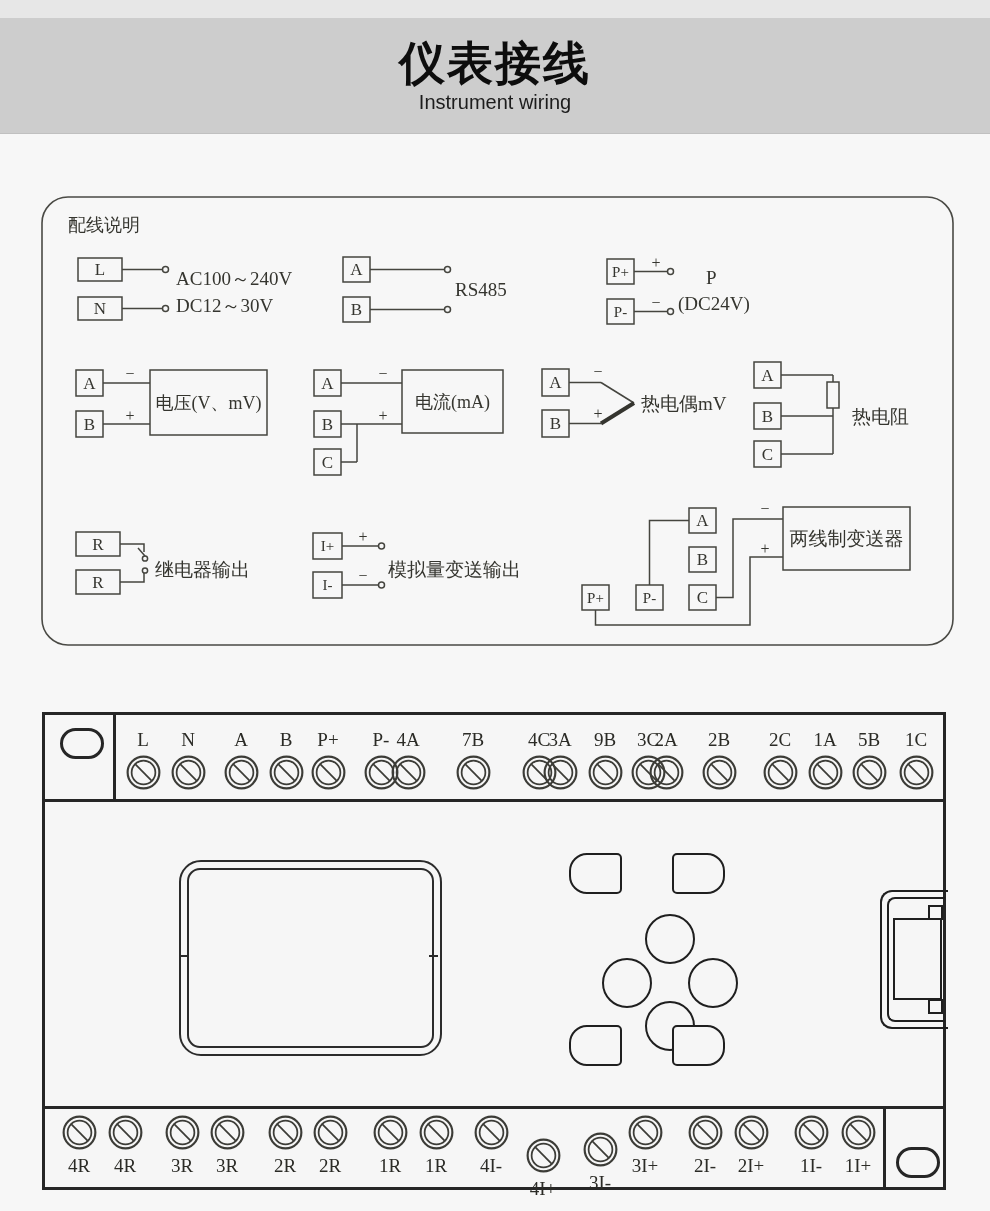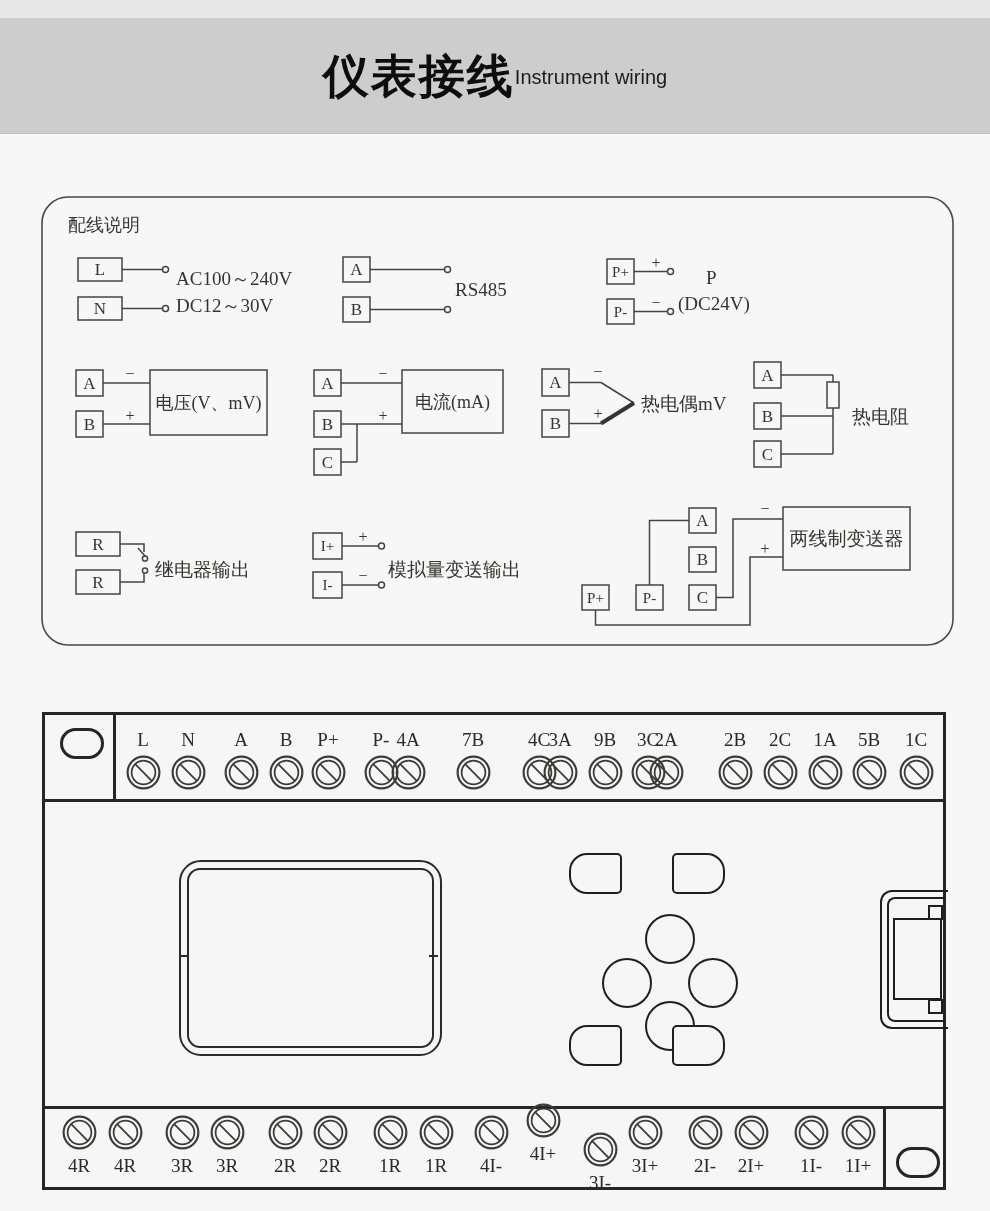--- a/index.html
+++ b/index.html
@@ -2,21 +2,21 @@
 <html><head>
 <meta charset="utf-8">
 <style>
   html,body{margin:0;padding:0;}
   body{background:#f7f7f7;font-family:"Liberation Serif",serif;}
   #stage{position:relative;width:990px;height:1211px;background:#f7f7f7;overflow:hidden;}
 
   
   .hdr-strip{position:absolute;left:0;top:0;width:990px;height:18px;background:#e7e7e7;}
   .hdr-band{position:absolute;left:0;top:18px;width:990px;height:115px;background:#cdcdcd;border-bottom:1px solid #c0c0c0;
-            display:flex;flex-direction:row;align-items:center;justify-content:center;}
+            display:flex;flex-direction:column;align-items:center;justify-content:center;}
   .hdr-title{font-family:"Liberation Sans",sans-serif;font-weight:bold;font-size:46px;line-height:50px;color:#0d0d0d;letter-spacing:2px;}
   .hdr-sub{font-family:"Liberation Sans",sans-serif;font-size:20px;line-height:24px;color:#1c1c1c;margin-top:2px;}
 
   
   #panel-svg{position:absolute;left:0;top:175px;}
   #panel-svg .box{fill:none;stroke:#45453f;stroke-width:1.5px;}
   #panel-svg .wire{fill:none;stroke:#45453f;stroke-width:1.5px;}
   #panel-svg .wire-thick{fill:none;stroke:#35352f;stroke-width:4px;}
   #panel-svg .dot{fill:#f7f7f7;stroke:#45453f;stroke-width:1.5px;}
   #panel-svg .frame{fill:none;stroke:#4a4a45;stroke-width:1.6px;}
@@ -328,21 +328,21 @@
         </svg>
       </div>
     <div class="term term-top" style="left:599px;top:14px">
         <span class="term-label">2A</span>
         <svg class="screw" viewBox="0 0 38 38">
           <circle class="c-out" cx="19" cy="19" r="16.3"></circle>
           <circle class="c-in" cx="19" cy="19" r="12.2"></circle>
           <line x1="10" y1="10" x2="28" y2="28"></line>
         </svg>
       </div>
-    <div class="term term-top" style="left:668px;top:14px">
+    <div class="term term-top" style="left:652px;top:14px">
         <span class="term-label">2B</span>
         <svg class="screw" viewBox="0 0 38 38">
           <circle class="c-out" cx="19" cy="19" r="16.3"></circle>
           <circle class="c-in" cx="19" cy="19" r="12.2"></circle>
           <line x1="10" y1="10" x2="28" y2="28"></line>
         </svg>
       </div>
     <div class="term term-top" style="left:713px;top:14px">
         <span class="term-label">2C</span>
         <svg class="screw" viewBox="0 0 38 38">
@@ -461,21 +461,21 @@
         <span class="term-label">1R</span>
       </div>
     <div class="term term-bot" style="left:424px;top:399px">
         <svg class="screw" viewBox="0 0 38 38">
           <circle class="c-out" cx="19" cy="19" r="16.3"></circle>
           <circle class="c-in" cx="19" cy="19" r="12.2"></circle>
           <line x1="10" y1="10" x2="28" y2="28"></line>
         </svg>
         <span class="term-label">4I-</span>
       </div>
-    <div class="term term-bot" style="left:476px;top:387px">
+    <div class="term term-bot" style="left:476px;top:422px">
         <svg class="screw" viewBox="0 0 38 38">
           <circle class="c-out" cx="19" cy="19" r="16.3"></circle>
           <circle class="c-in" cx="19" cy="19" r="12.2"></circle>
           <line x1="10" y1="10" x2="28" y2="28"></line>
         </svg>
         <span class="term-label">4I+</span>
       </div>
     <div class="term term-bot" style="left:533px;top:416px">
         <svg class="screw" viewBox="0 0 38 38">
           <circle class="c-out" cx="19" cy="19" r="16.3"></circle>

